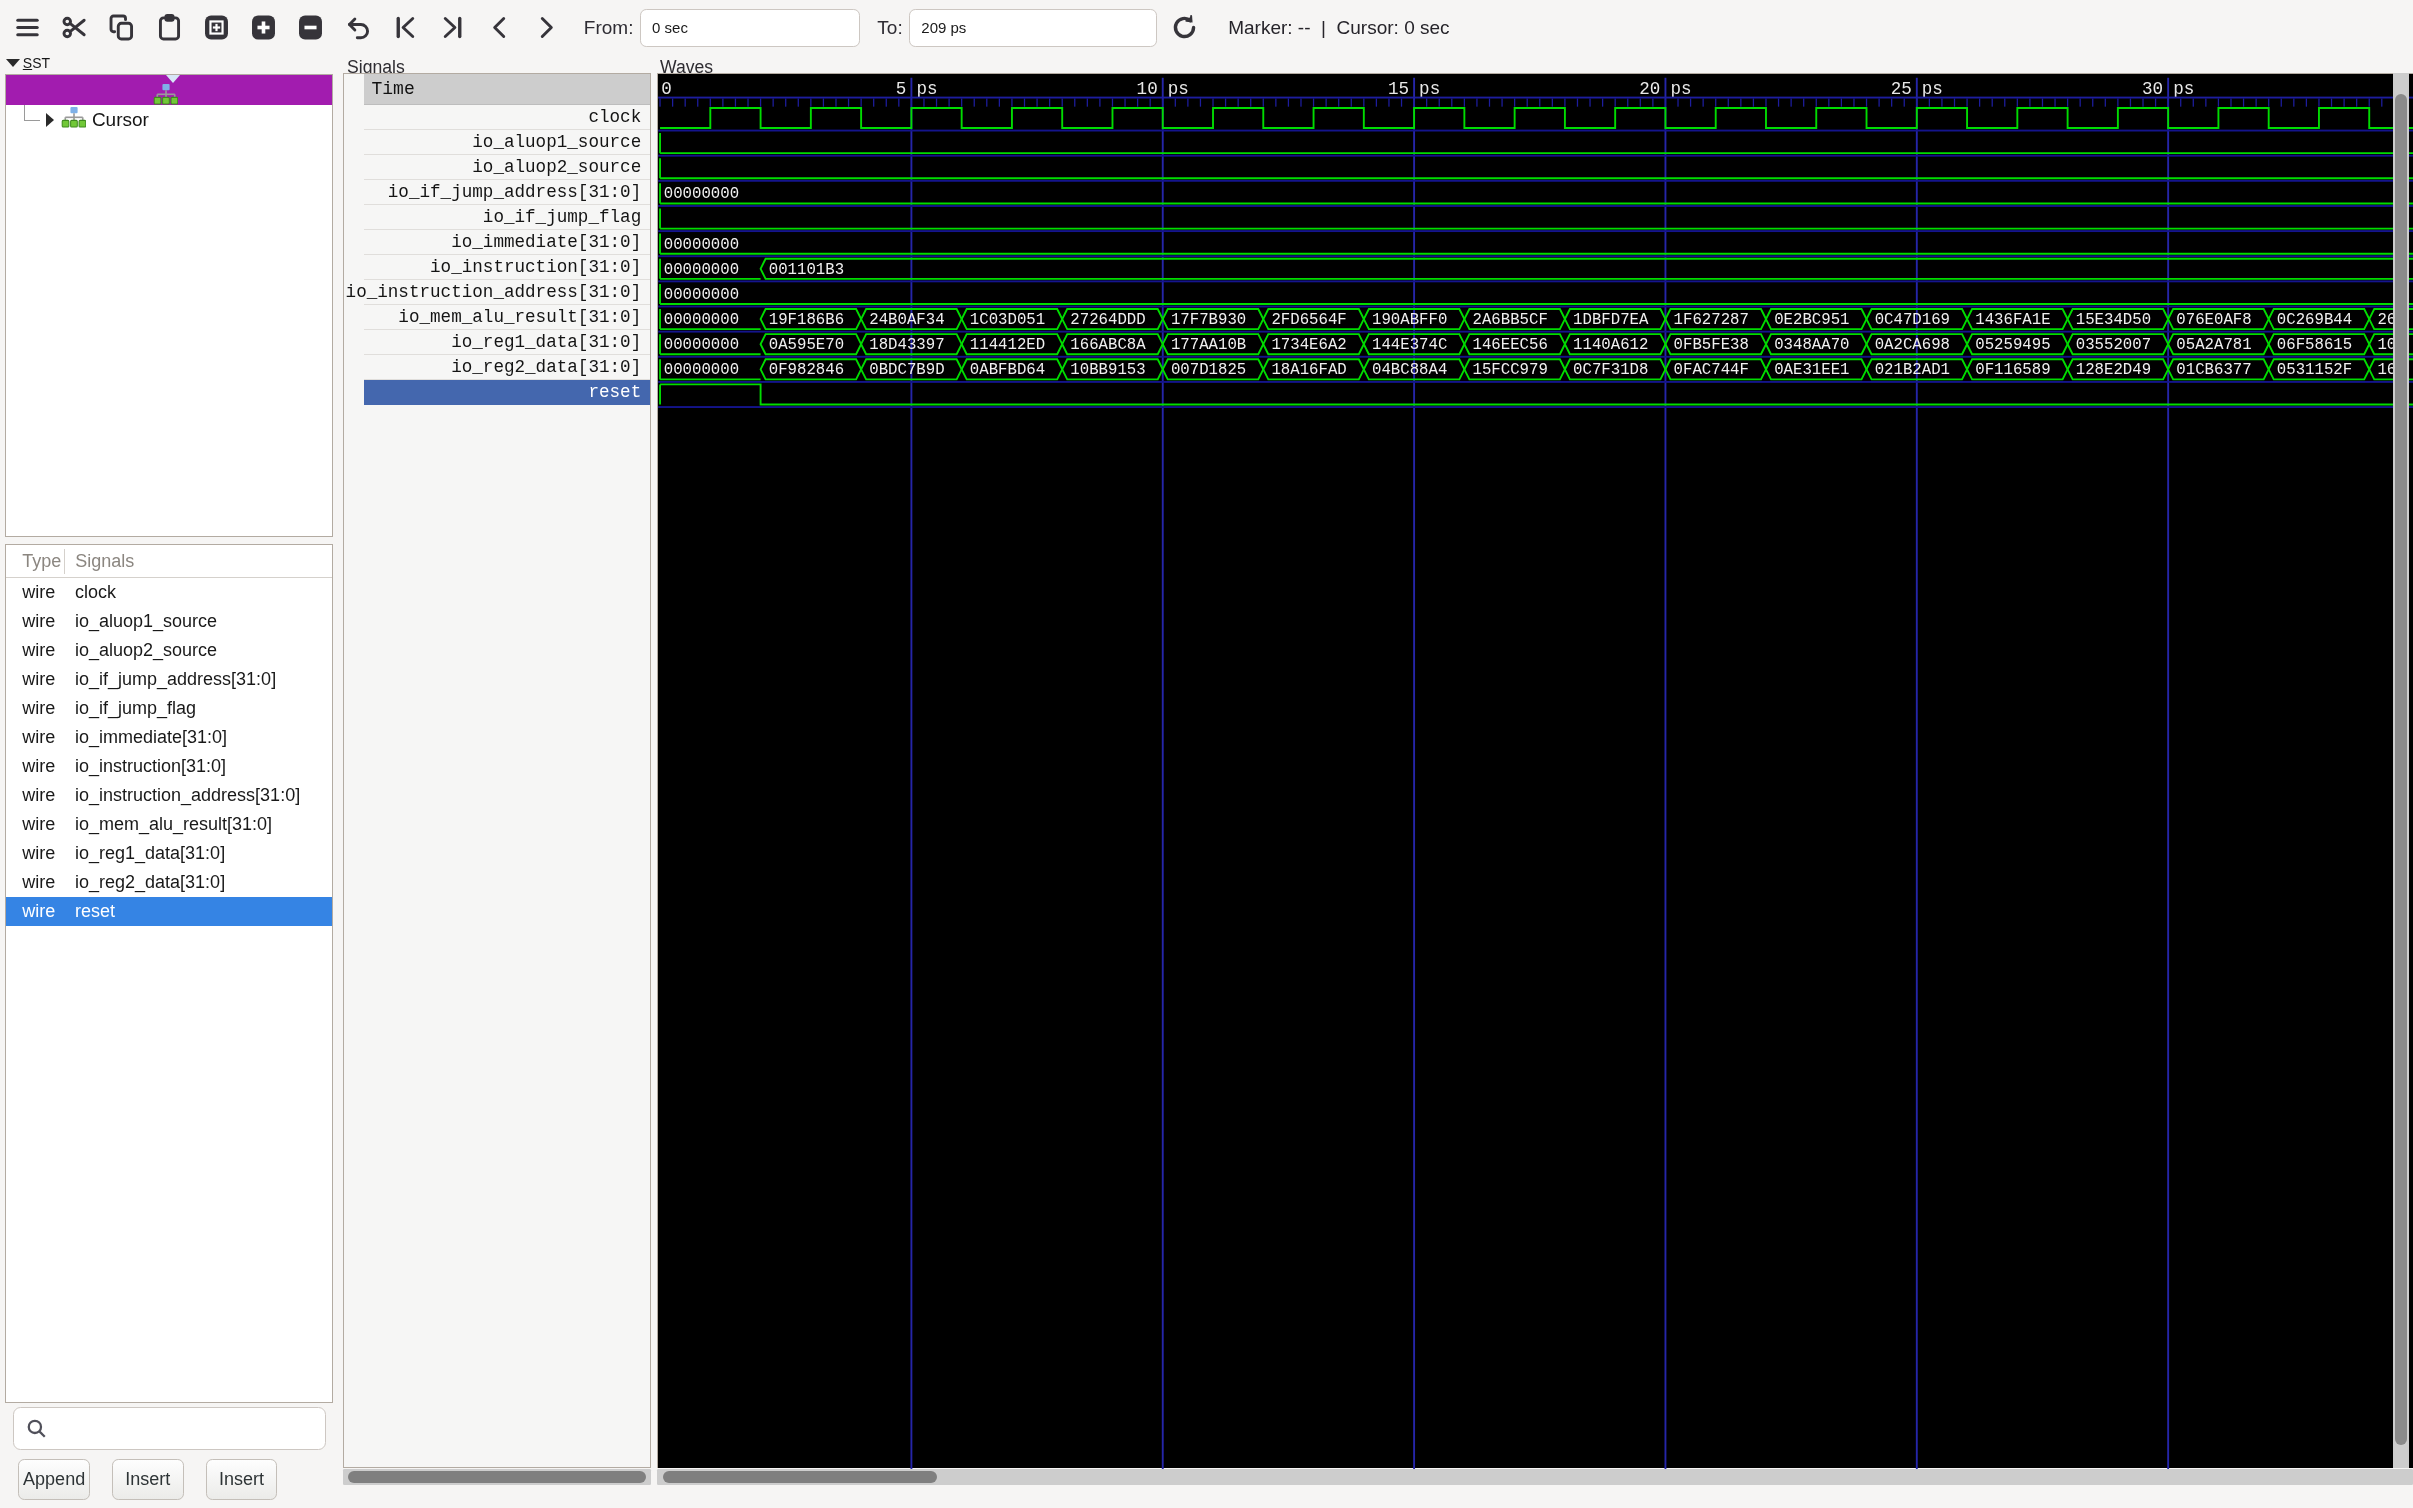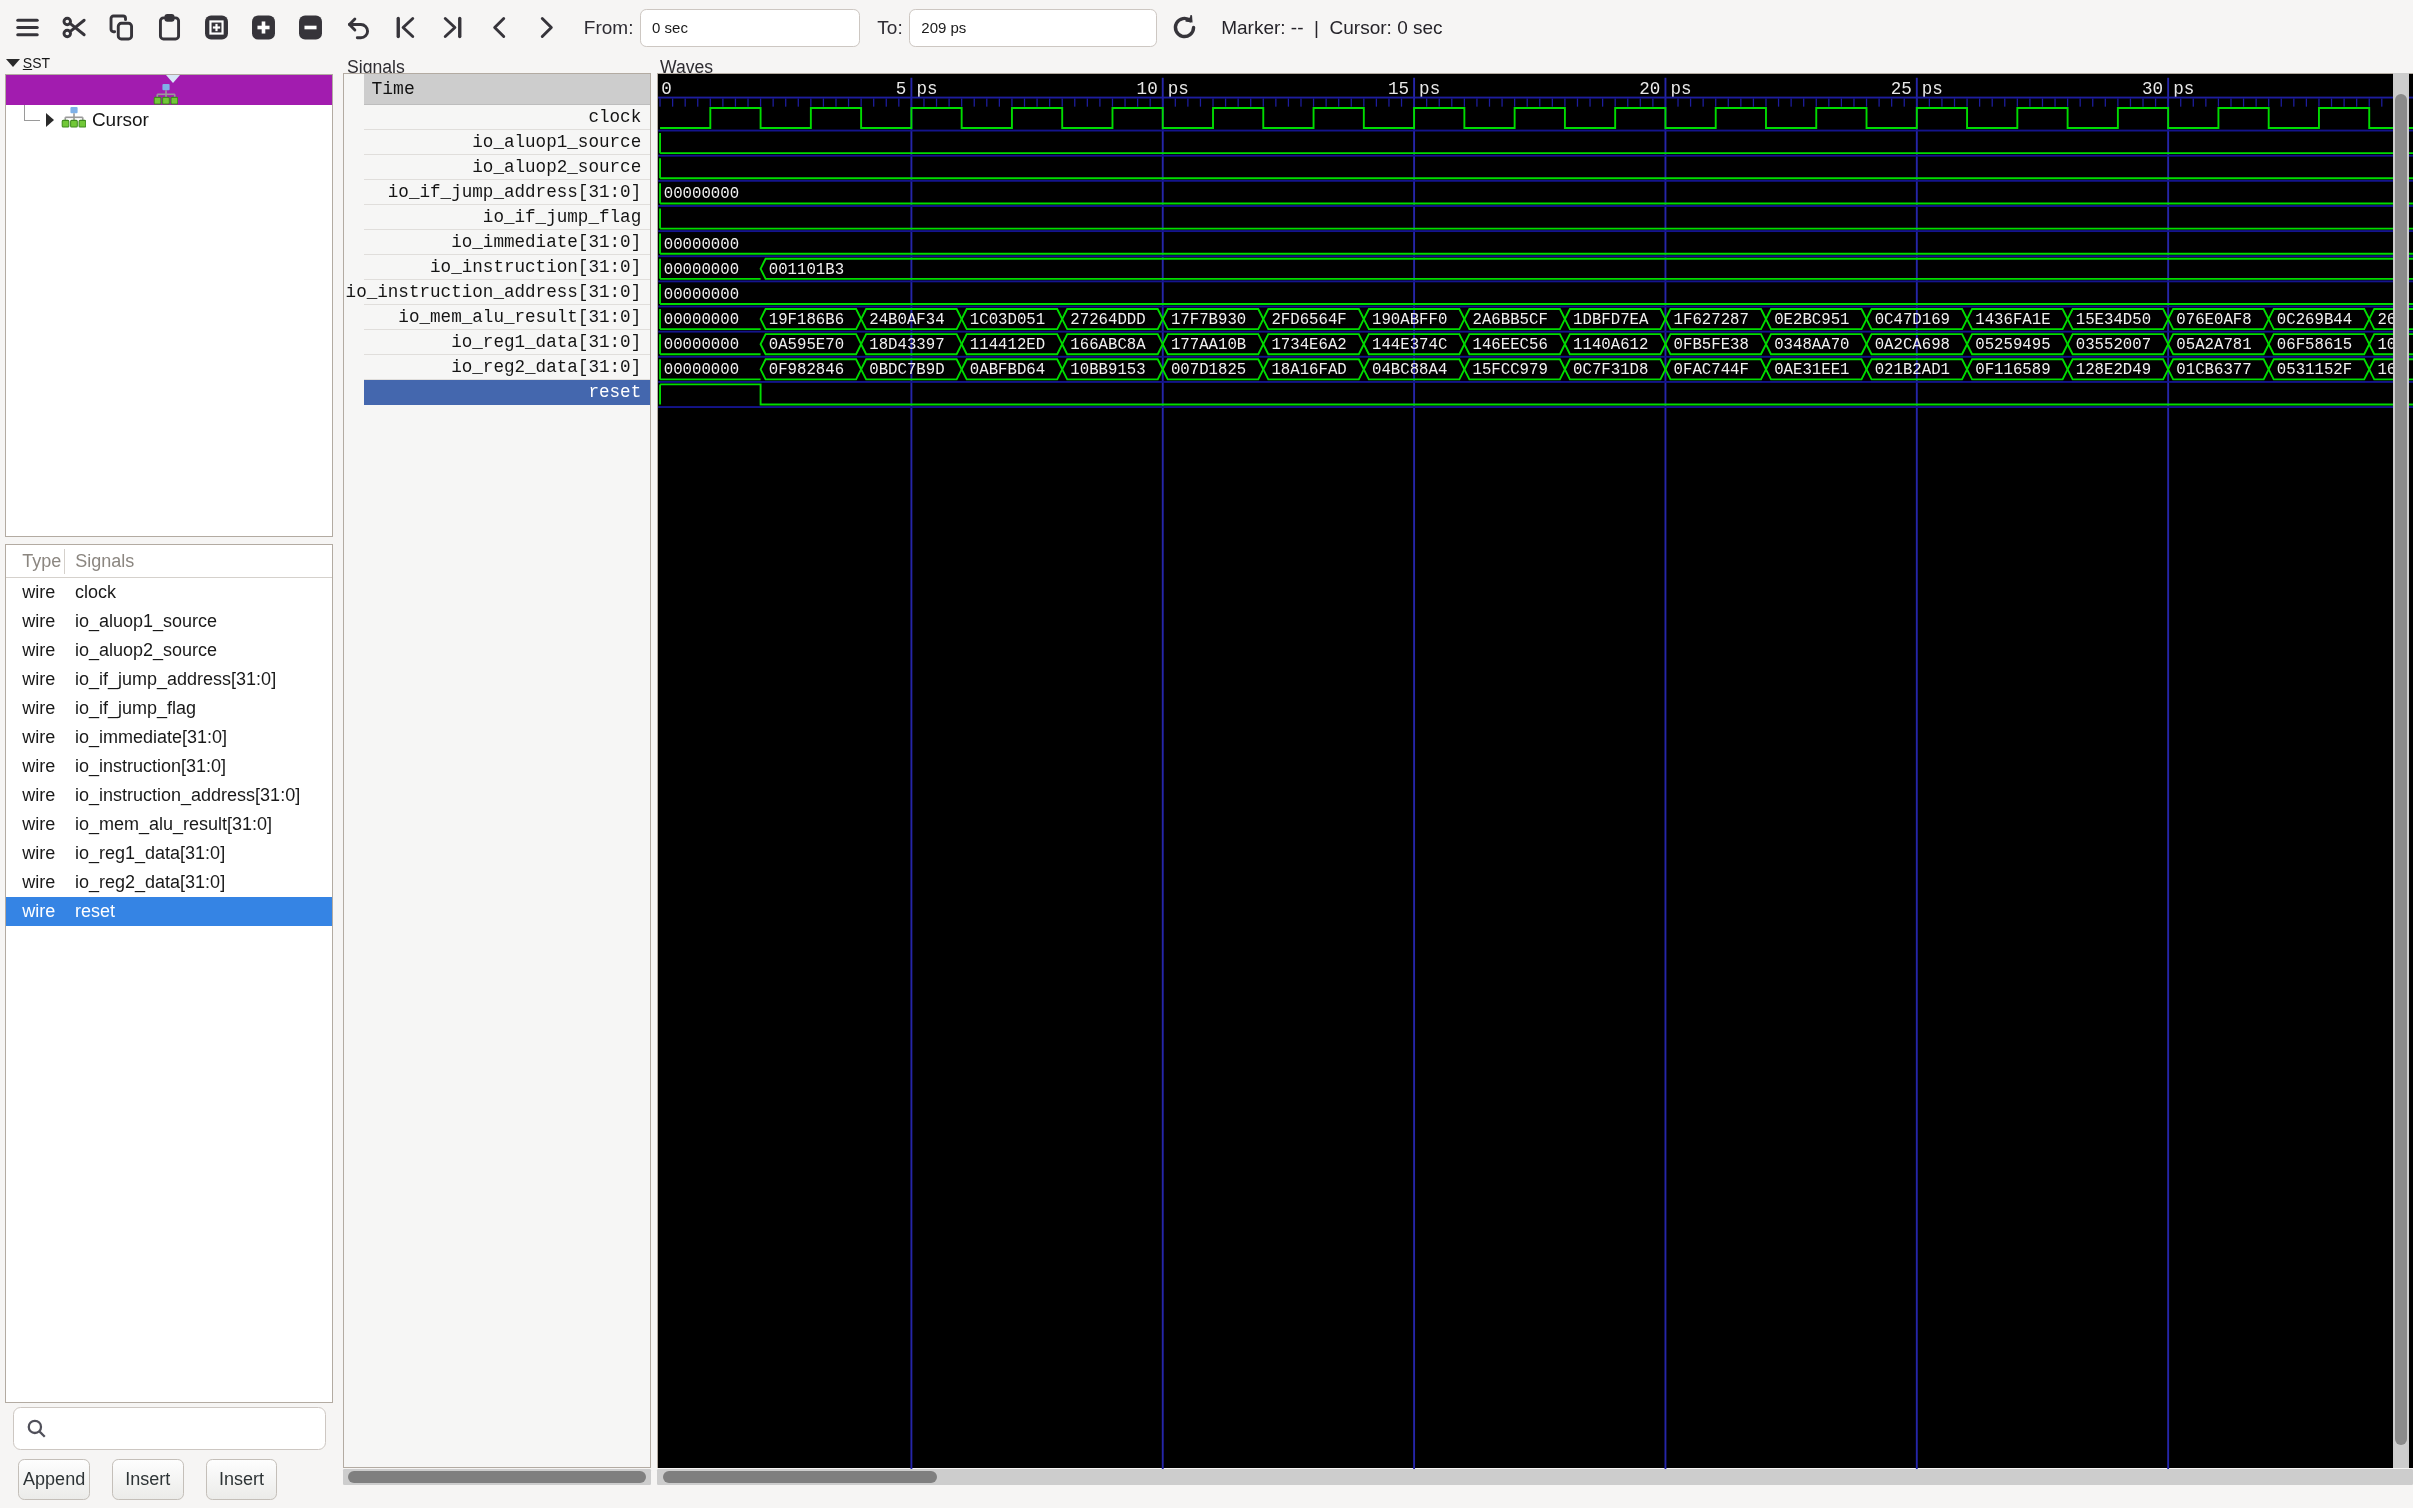--- a/index.html
+++ b/index.html
@@ -8,21 +8,21 @@
   .abs { position:absolute; }
 
   
   #toolbar { left:0; top:0; width:2413px; height:55px; background:#f6f5f4; display:flex; align-items:center; }
   .tbtn { width:39px; height:39px; margin-left:8.2px; display:flex; align-items:center; justify-content:center; color:#36343a; border-radius:5px; }
   .tbtn svg { width:29px; height:29px; }
   .tb-label { font-size:19px; color:#2e2c33; margin:0 6.3px 0 17.6px; }
   .tb-input { width:220px; height:38px; background:#ffffff; border:1.3px solid #cdc7c2; border-radius:6.3px;
               font-size:15px; padding:0 11.3px; color:#1a1a1a; font-family:"Liberation Sans",sans-serif; }
   #to-input { width:248px; }
-  #status-text { font-size:19px; color:#26242a; margin-left:17px; white-space:pre; }
+  #status-text { font-size:19px; color:#26242a; margin-left:24px; white-space:pre; }
 
   
   #sst-header { left:6.3px; top:55px; width:327px; height:16.3px; font-size:14px; color:#161616; display:flex; align-items:center; }
   #sst-header .tri { width:0; height:0; border-left:7px solid transparent; border-right:7px solid transparent; border-top:8.8px solid #2a2a2a; margin-right:2.5px; }
   #tree-box { left:5px; top:74px; width:328px; height:463px; background:#ffffff; border:1.3px solid #b3aba2; }
   .tree-row { position:relative; height:30px; display:flex; align-items:center; font-size:19px; color:#161616; }
   .tree-row.selected { background:#a21caf; color:#ffffff;flex-direction:column; }
   .tree-exp-open { width:0; height:0; border-left:7px solid transparent; border-right:7px solid transparent; border-top:8.8px solid #d7e6f7; margin:0 6.3px 0 14px; }
   .tree-exp-closed { width:0; height:0; border-top:7px solid transparent; border-bottom:7px solid transparent; border-left:8.8px solid #2a2a2a; margin:0 6.3px 0 0; }
   .hier-icon { width:25px; height:22.6px; margin-right:6.3px; }

